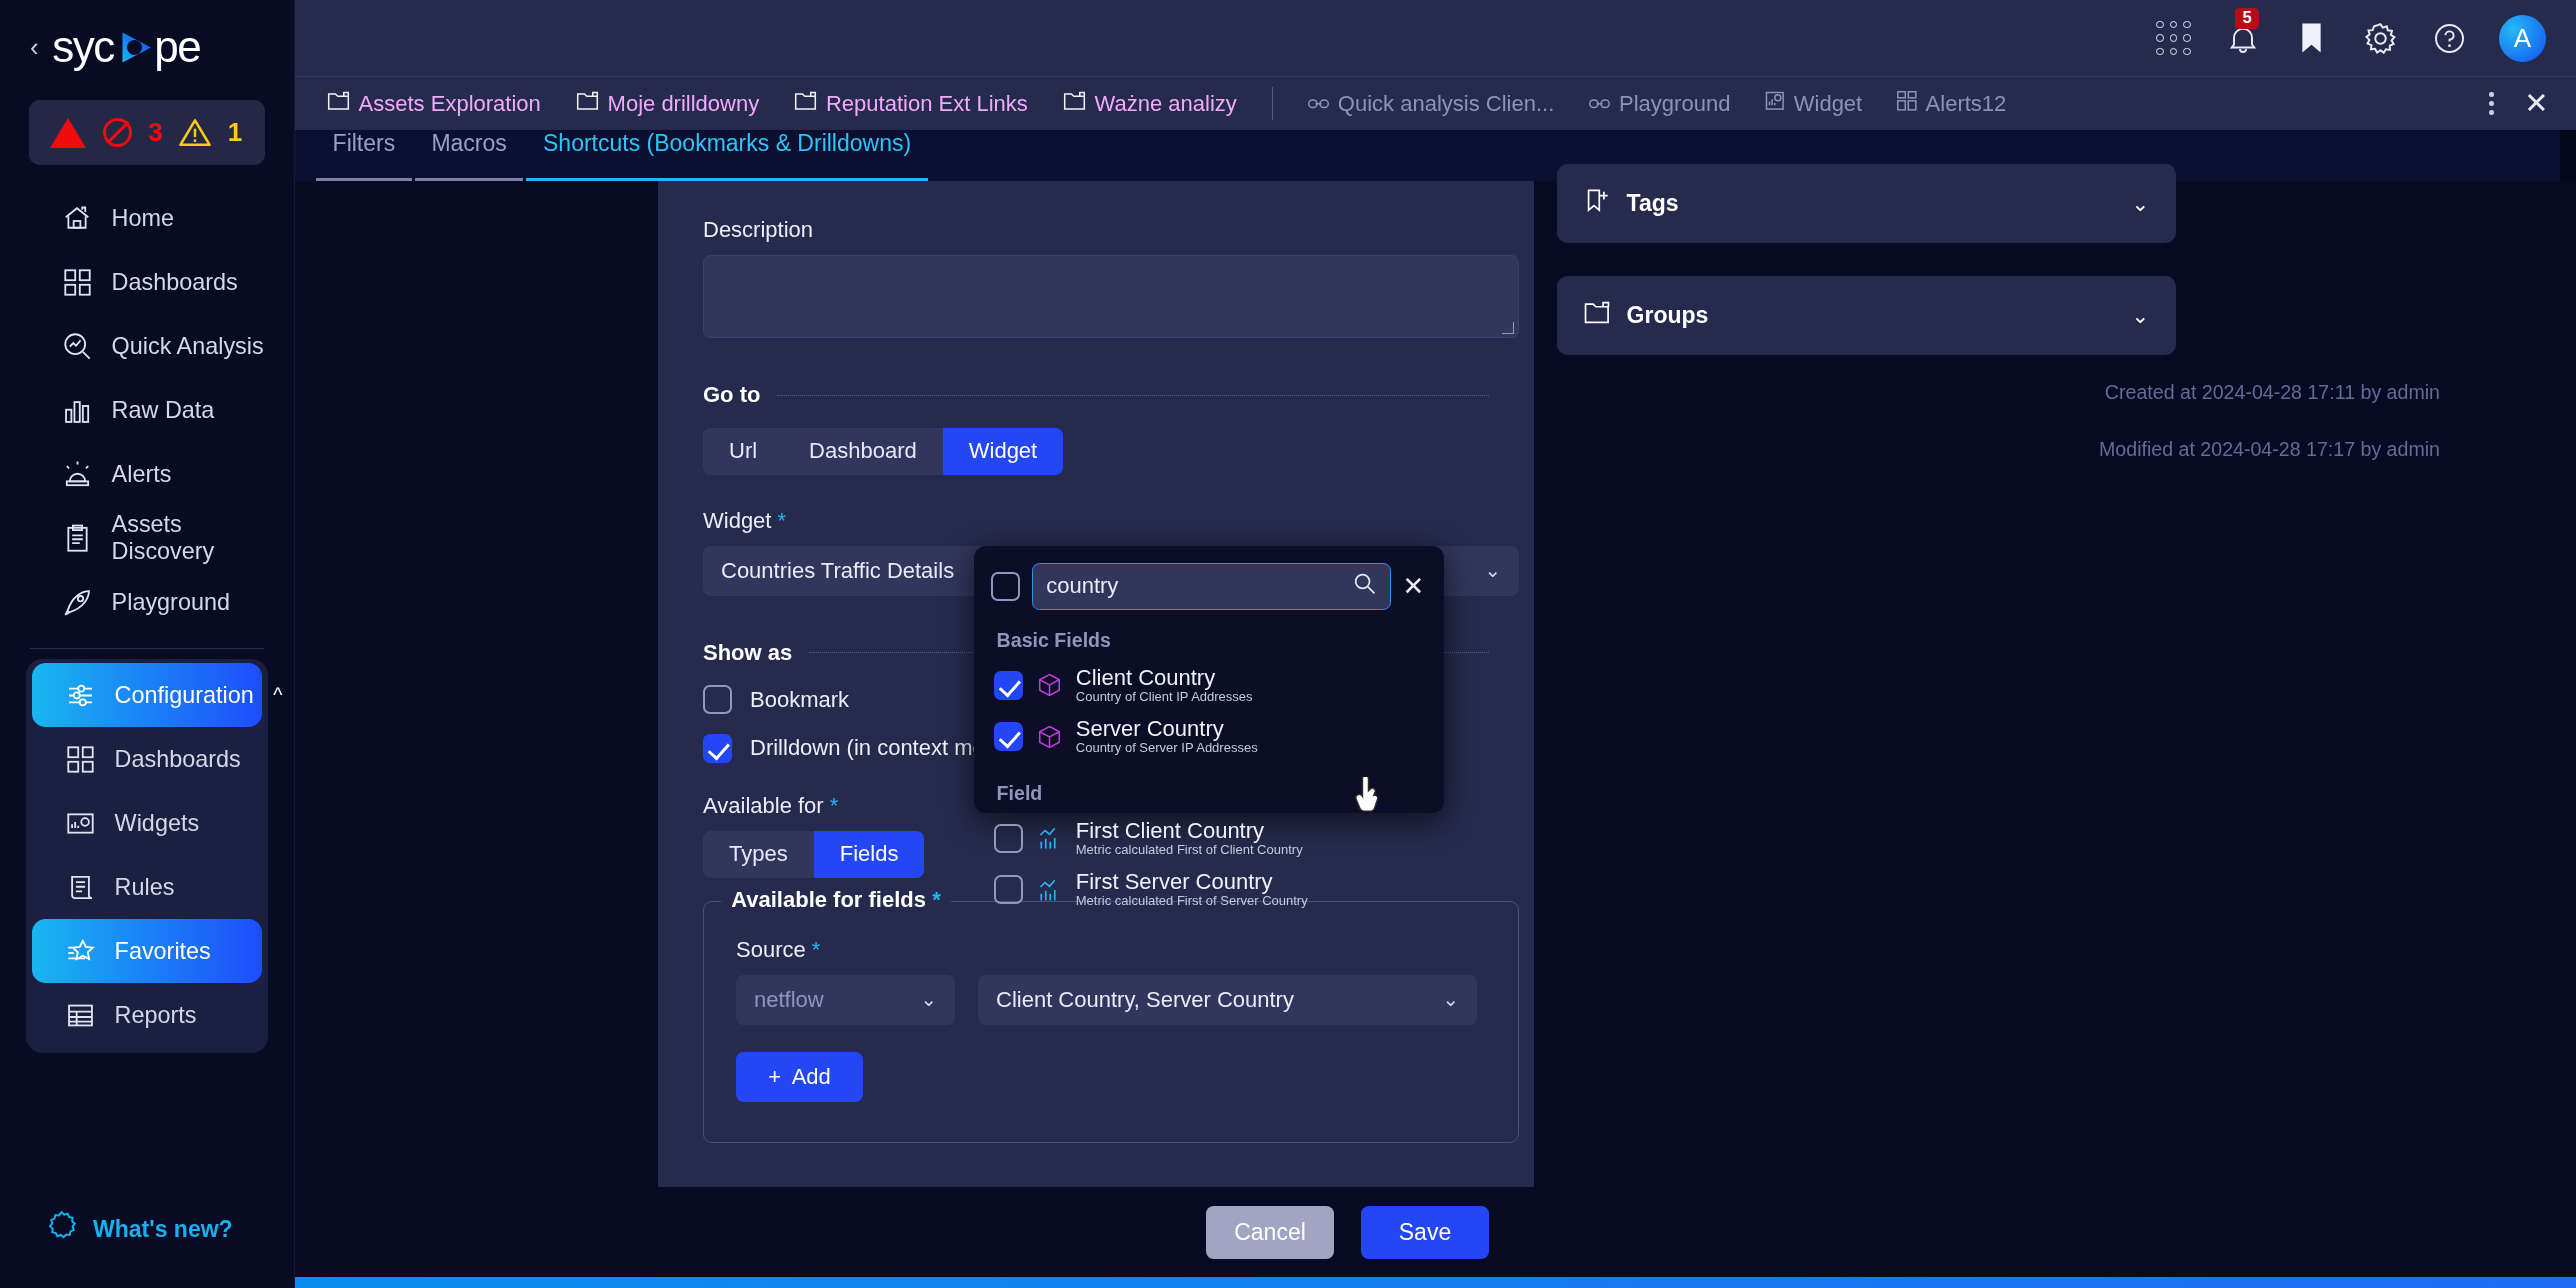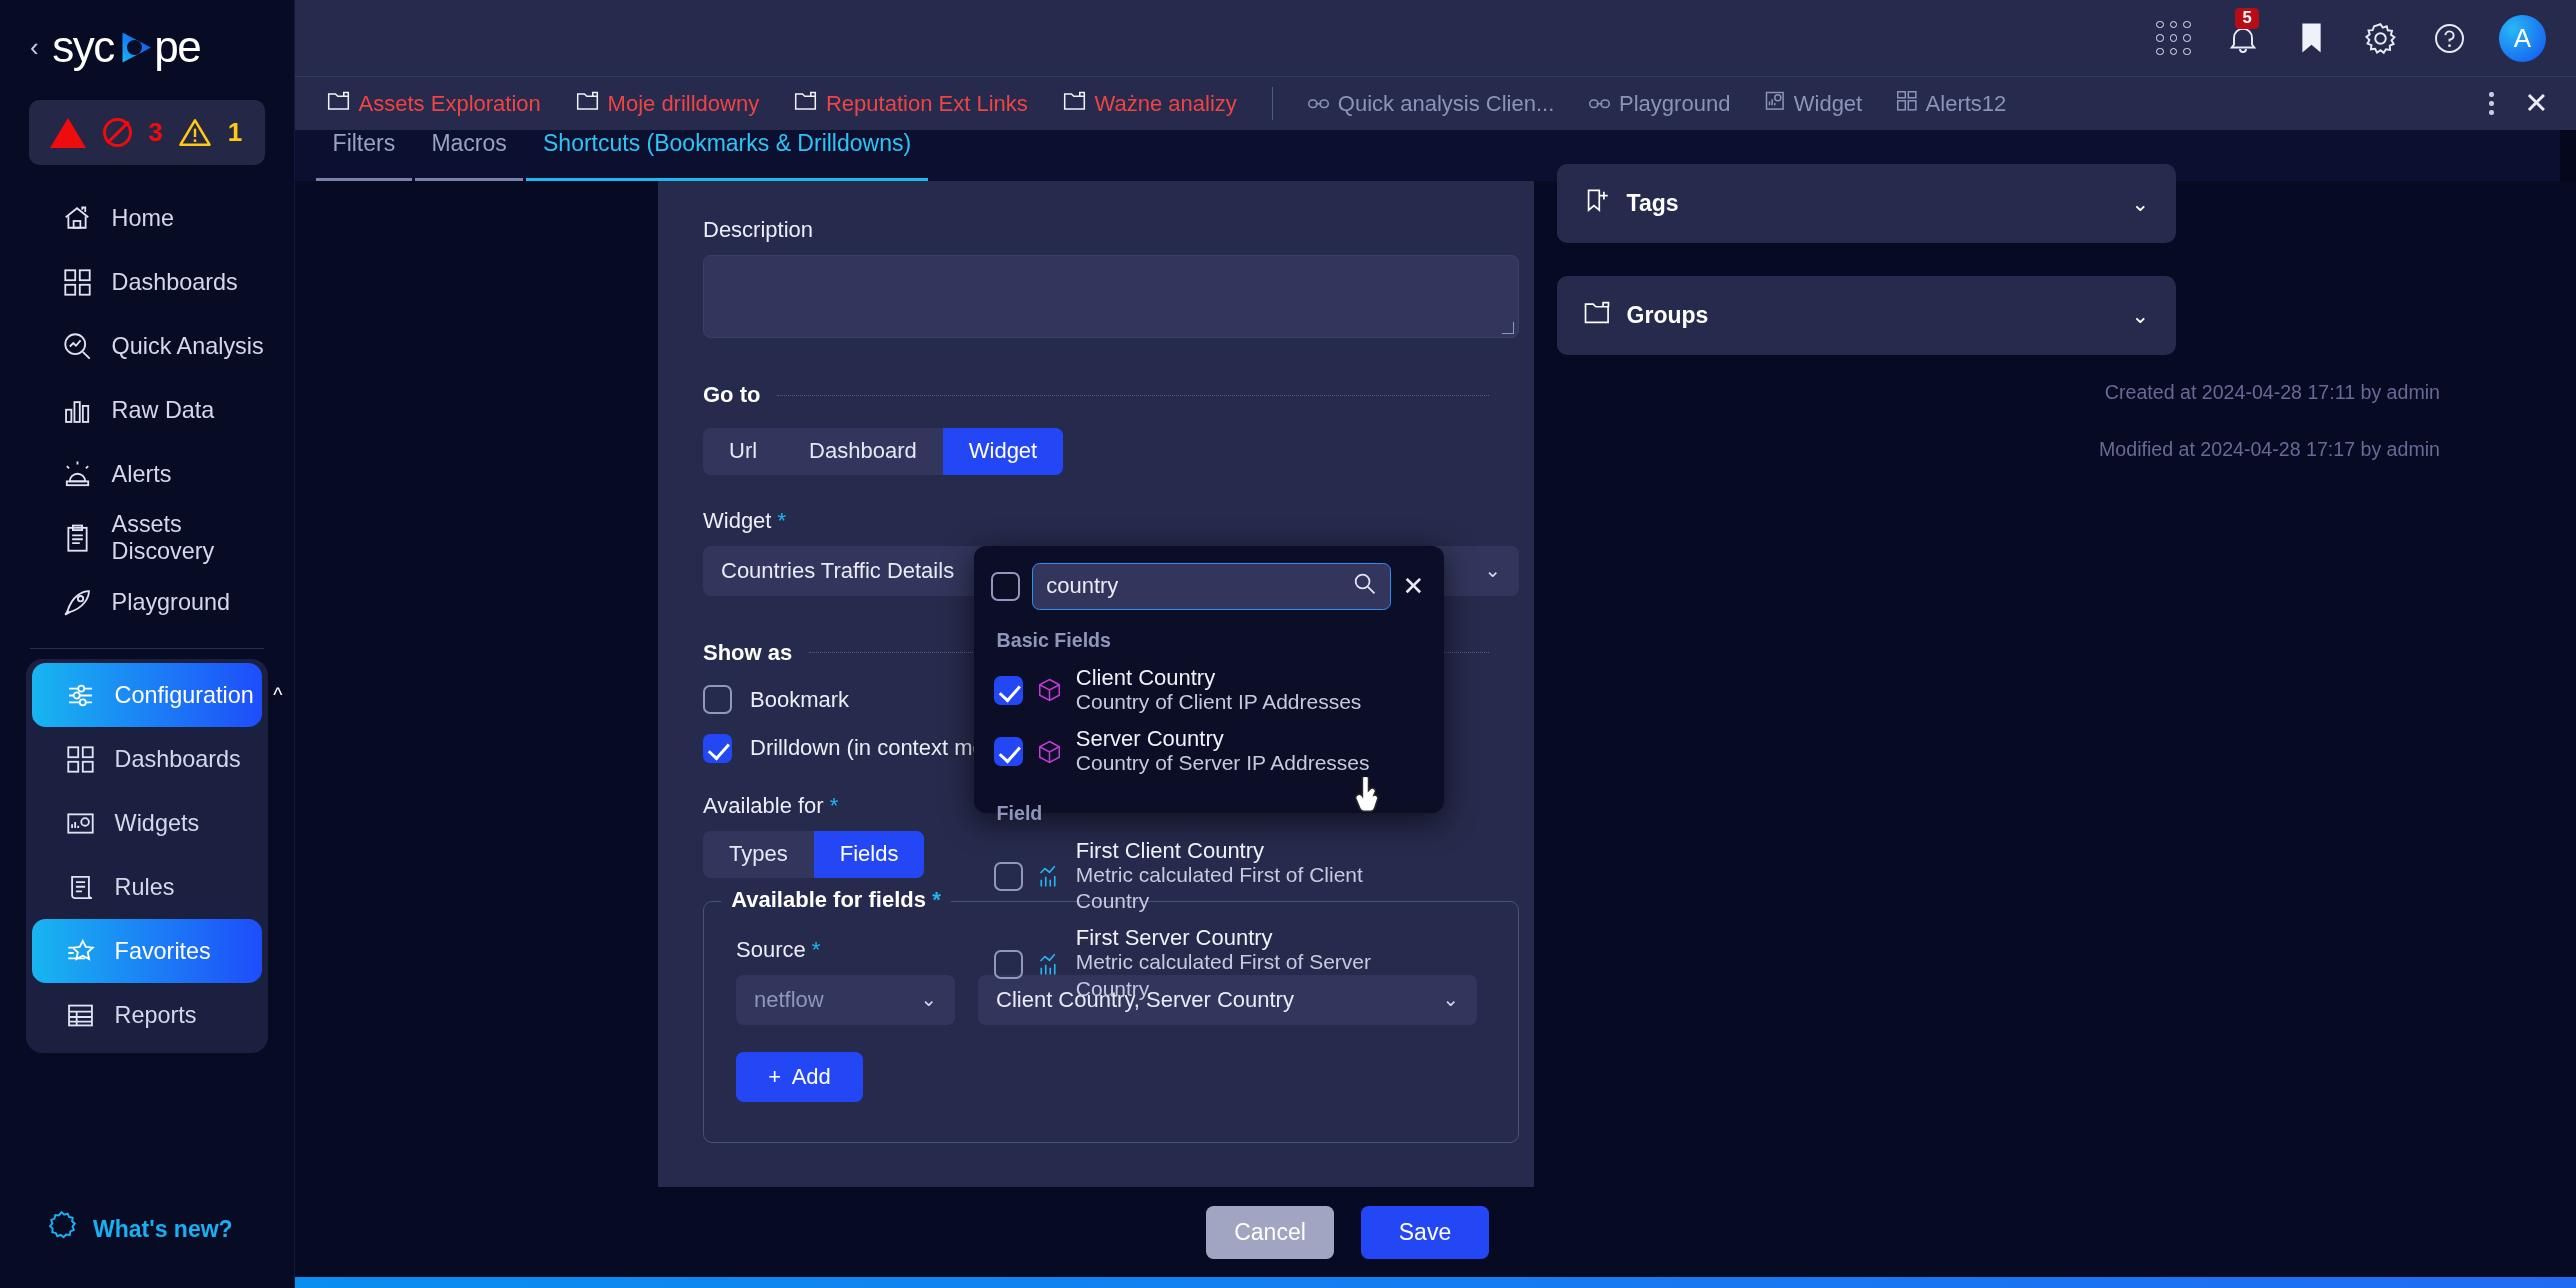--- a/index.html
+++ b/index.html
@@ -74,21 +74,21 @@
   .dotgrid{ display:grid; grid-template-columns:repeat(3,7.6px); gap:6px; }
   .dotgrid i{ width:7.6px;height:7.6px;border:1.5px solid #e4e7f5;border-radius:50%; display:block;}
 
   
   #tabbar{
     position:absolute; left:295px; top:76px; right:0; height:54px;
     background:#262a4c; border-top:0.8px solid #343a63;
     display:flex; align-items:center; padding:0 23px 0 18px; gap:7.6px;
   }
   .tab{ display:flex;align-items:center;gap:9px;padding:0 13.6px;height:54px;
-        font-size:22px;color:#ef4444;cursor:pointer;white-space:nowrap;}
+        font-size:22px;color:#f0abfc;cursor:pointer;white-space:nowrap;}
   .tab.dim{ color:#8d93b8; }
   .tabsep{ width:1.5px; height:33px; background:#555b86; margin:0 13.6px; }
   .tabbar-right{ margin-left:auto; display:flex; align-items:center; gap:23px; padding-right:4.5px;}
   .kebab{ display:flex;flex-direction:column;gap:4.5px;cursor:pointer;padding:4.5px 7.6px;}
   .kebab i{ width:4.5px;height:4.5px;border-radius:50%;background:#c9cde4;display:block;}
   .xbtn{ font-size:29px; color:#e9ebf6; cursor:pointer; line-height:1; font-weight:300;}
 
   
   #subtabs{
     position:absolute; left:295px; top:130px; right:16px; height:51px;
@@ -180,21 +180,21 @@
     z-index:60; padding:16.6px 19.6px 0 16.6px;
   }
   .dd-search-row{ display:flex; align-items:center; gap:12px; }
   .dd-input{
     flex:1; height:47px; background:#32365c; border:1.5px solid #2b90f5; border-radius:7.6px;
     display:flex; align-items:center; padding:0 13.6px; font-size:22px; color:#e9ebf8;
   }
   .dd-group{ font-size:19.6px; color:#9096bb; font-weight:700; margin:19.6px 0 7.6px 6px; }
   .dd-item{ display:flex; align-items:center; gap:13.6px; padding:6px 0 6px 3px; cursor:pointer;}
   .dd-item .t1{ font-size:22px; color:#f0f2fb; line-height:1.05;}
-  .dd-item .t2{ font-size:21px; color:#c6cade; line-height:1.25;}
+  .dd-item .t2{ font-size:13px; color:#c6cade; line-height:1.25;}
   .dd-ic{ width:26px;height:26px;flex:0 0 26px; display:flex;align-items:center;justify-content:center;}
 
   .cursor-hand{ position:absolute; left:1354px; top:777px; width:29px;height:33px; z-index:80; }
 
   .bottombar{ position:absolute; left:295px; bottom:0; right:0; height:10.6px;
               background:linear-gradient(90deg,#0a8ef0,#1f6cf3); }
 </style>
 </head>
 <body>
 

